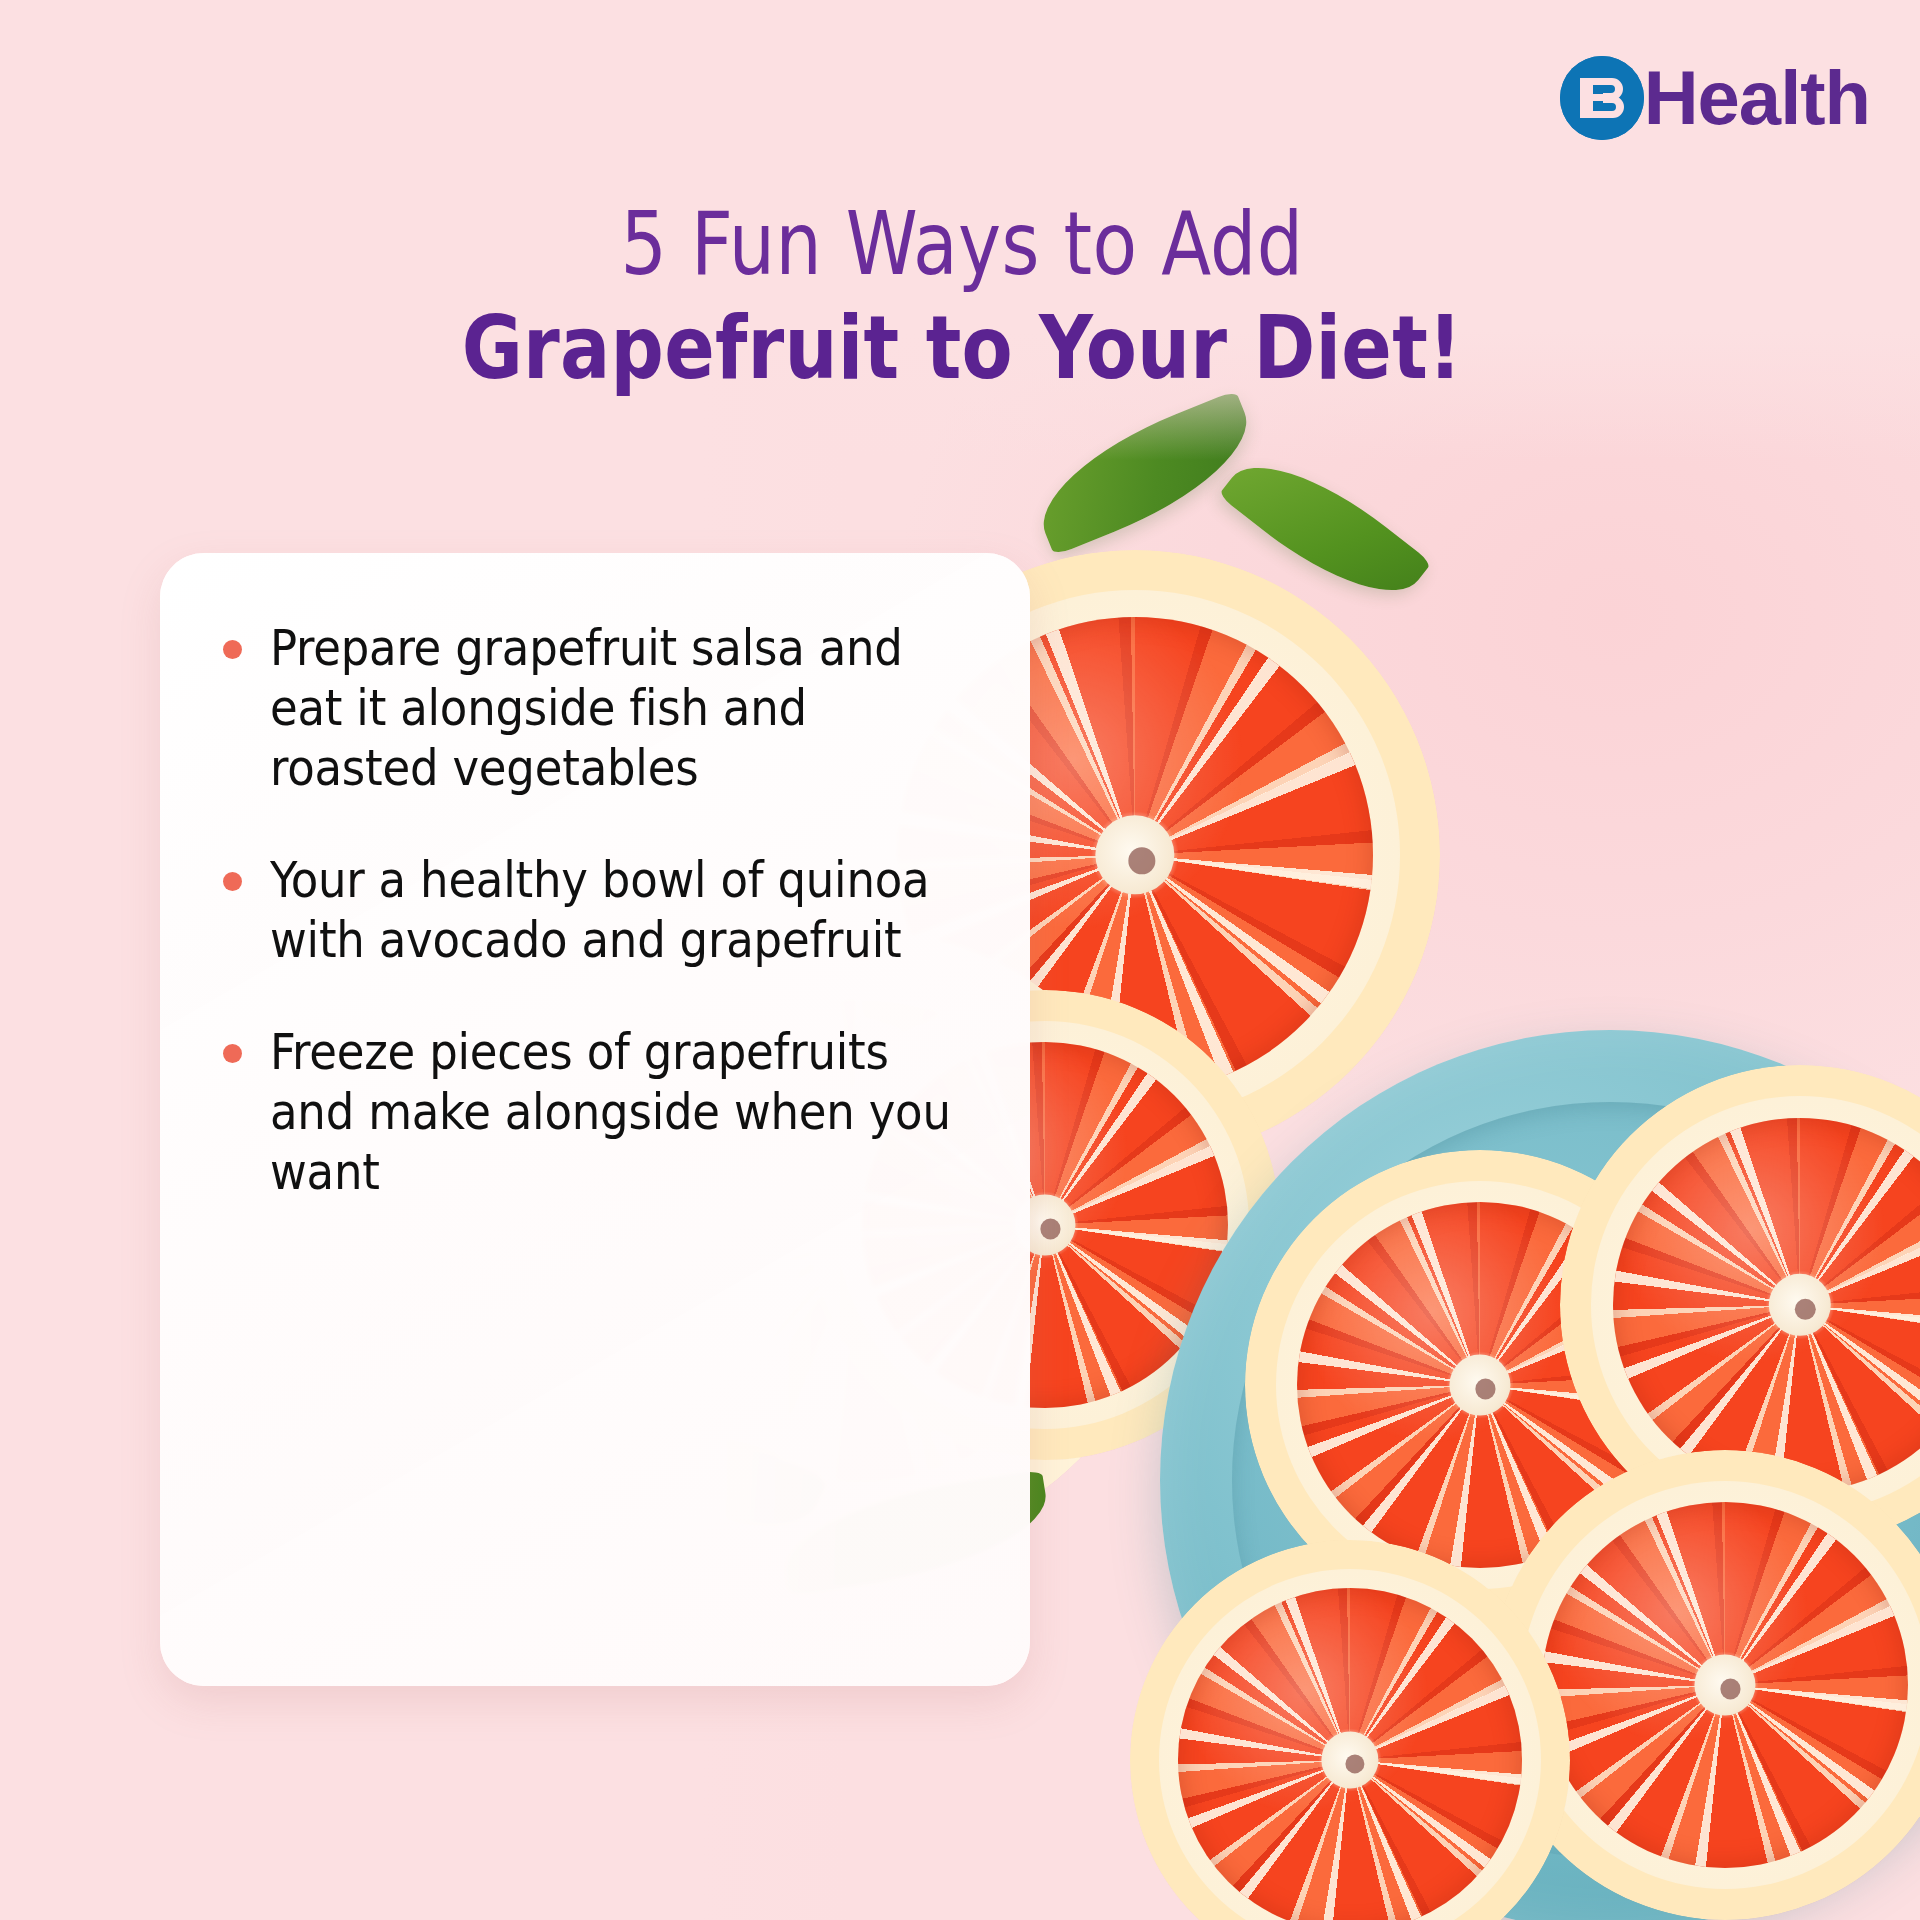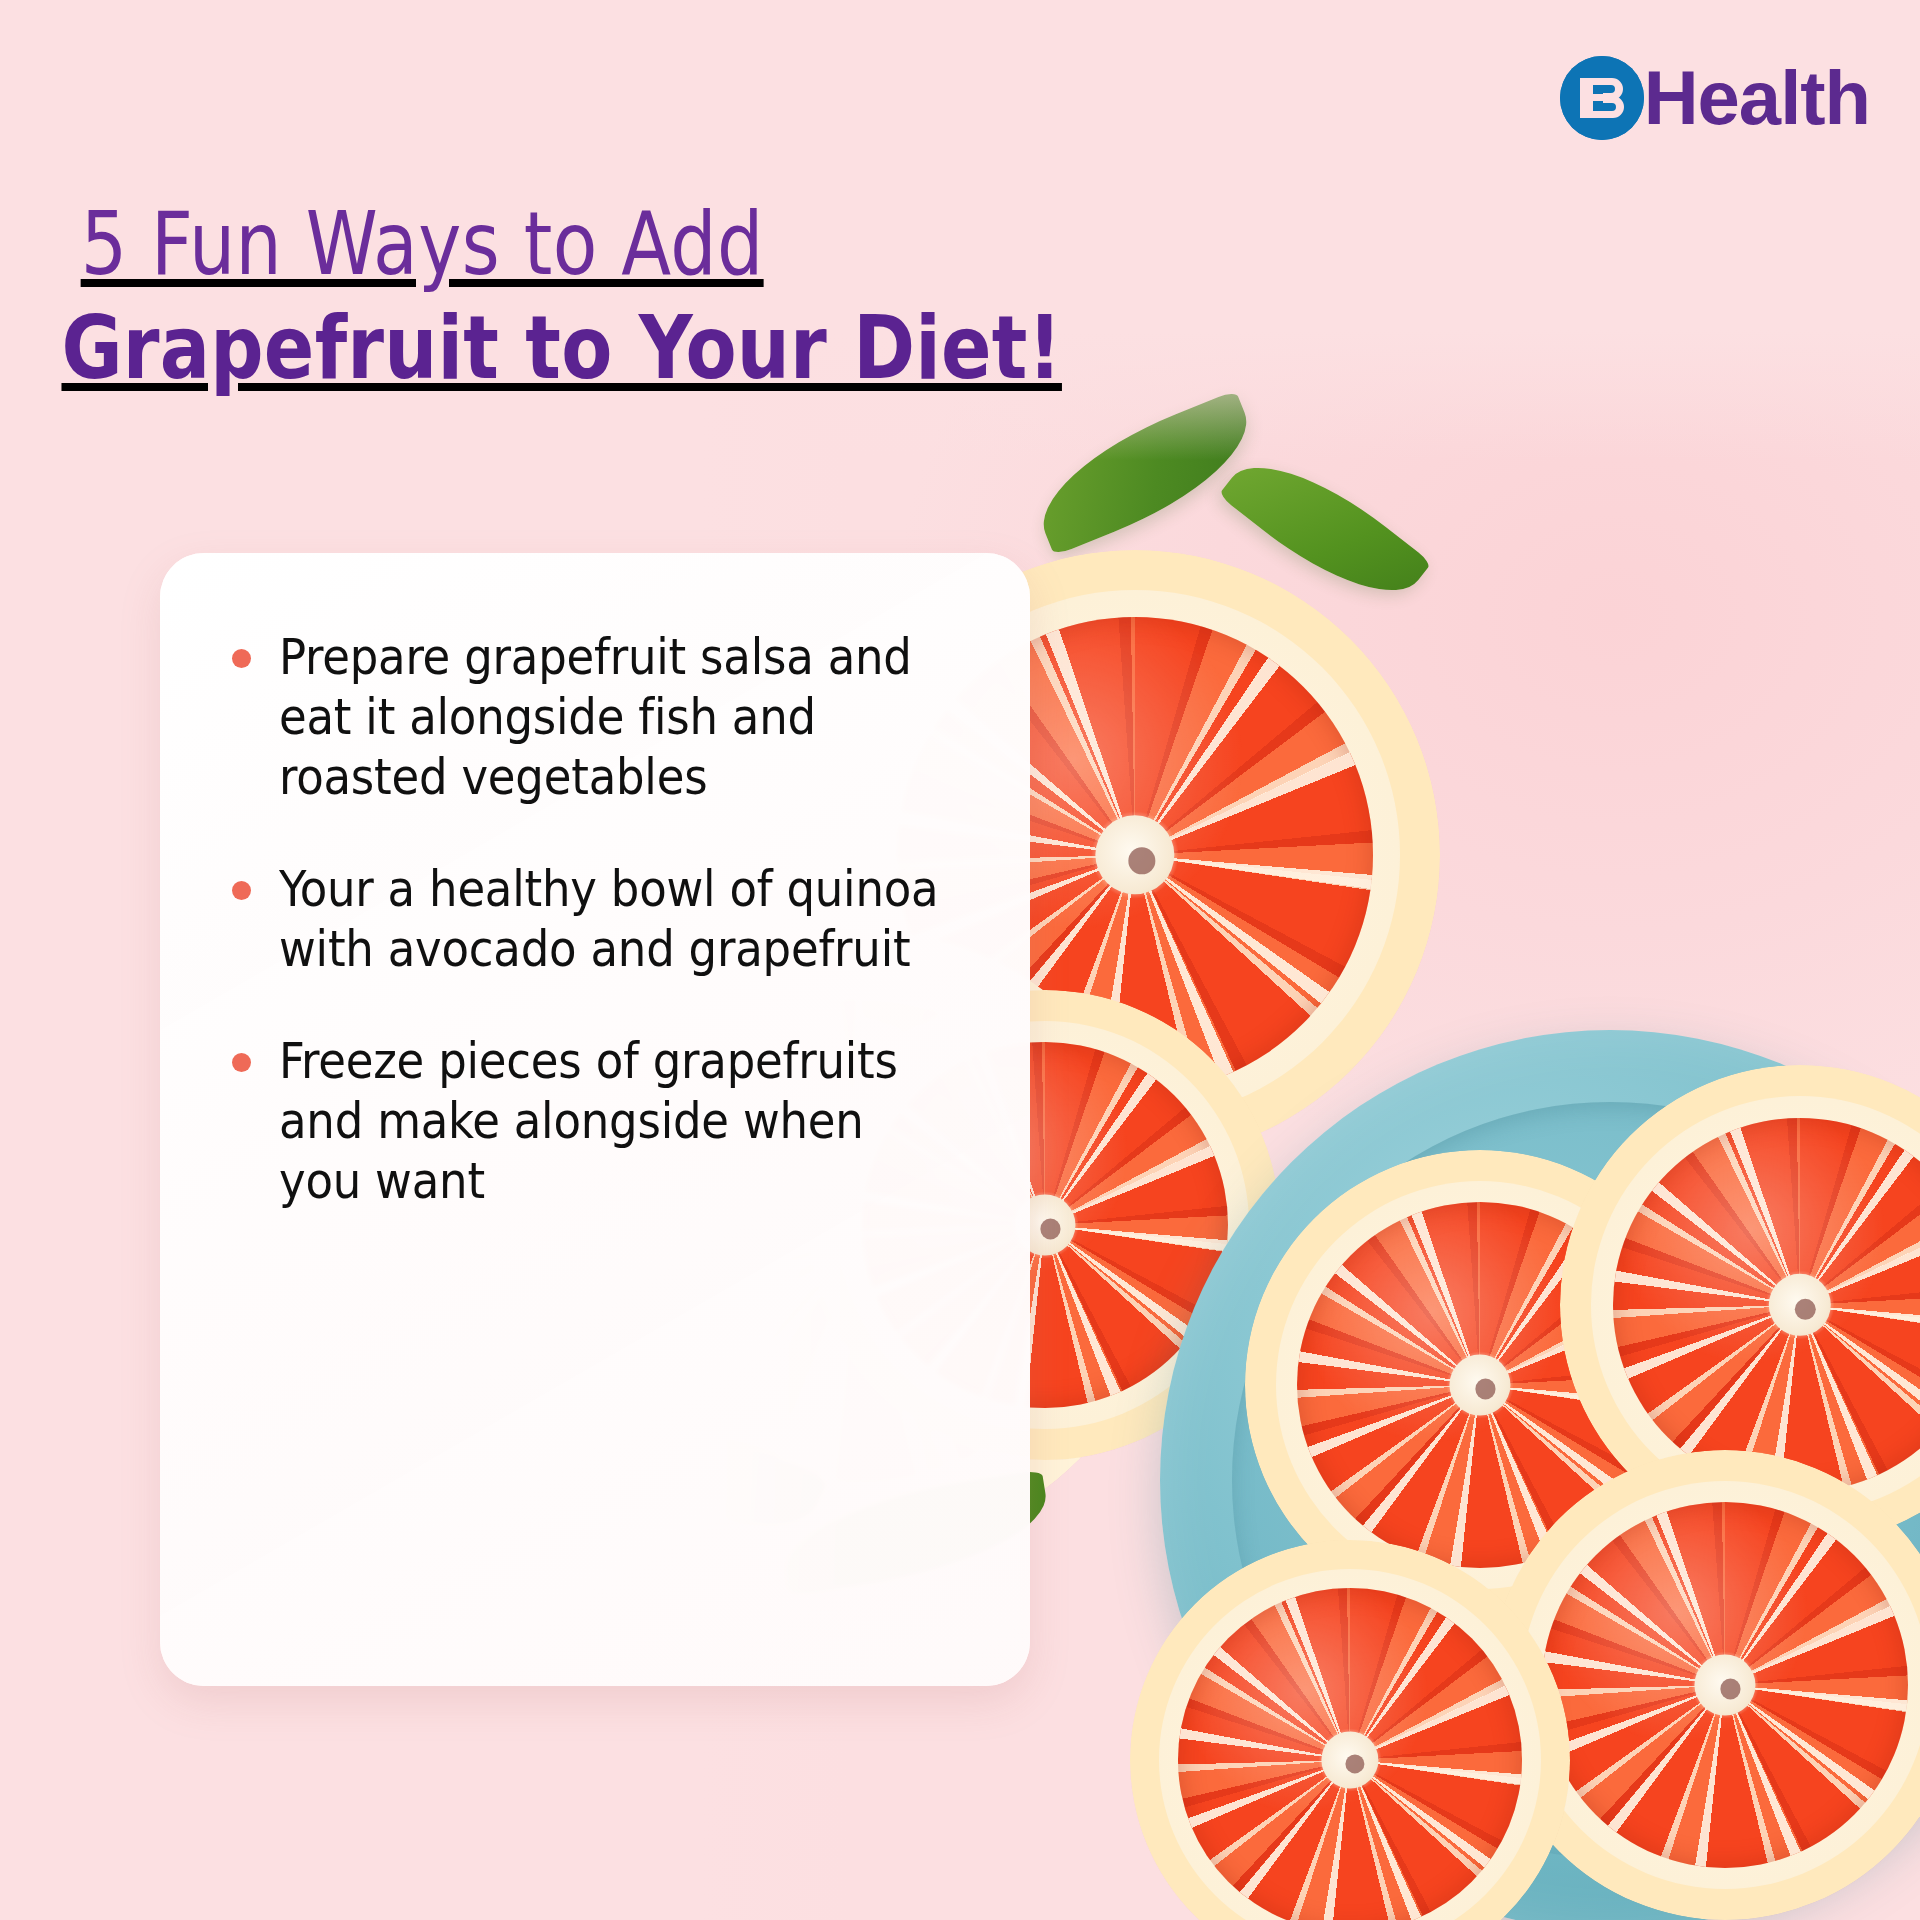--- a/index.html
+++ b/index.html
@@ -101,21 +101,21 @@
 
   
   .leaf{position:absolute;border-radius:72% 8% 72% 8%;}
 
   
   .logo{position:absolute;right:50px;top:56px;display:flex;align-items:center;}
   .logo .mark{width:84px;height:84px;border-radius:50%;background:#0d74b5;position:relative;flex:0 0 auto;}
   .logo .word{font-size:76px;font-weight:bold;color:#5c2a8f;letter-spacing:-1px;line-height:1;}
 
   
-  .headline{position:absolute;left:4px;right:0;top:196px;text-decoration:underline;}
+  .headline{position:absolute;left:4px;right:0;top:196px;text-align:center;}
   .h-l1{
     font-family:"DejaVu Sans Condensed","Liberation Sans Narrow","Liberation Sans",sans-serif;
     font-size:88px;line-height:1.08;color:#6b2d9b;font-weight:400;letter-spacing:.5px;
     transform:scaleX(.92);transform-origin:center;
   }
   .h-l2{
     font-family:"DejaVu Sans Condensed","Liberation Sans Narrow","Liberation Sans",sans-serif;
     font-size:88px;line-height:1.12;color:#5b2391;font-weight:bold;letter-spacing:.3px;
     margin-top:8px;transform:scaleX(.94);transform-origin:center;
   }
@@ -128,21 +128,21 @@
     box-shadow:0 16px 40px rgba(190,120,120,.18);
     backdrop-filter:blur(2px);
     overflow:hidden;
   }
   .card .tint{
     position:absolute;inset:0;
     background:linear-gradient(150deg, rgba(255,255,255,.97) 0%, rgba(255,252,252,.93) 40%, rgba(255,250,250,.86) 100%);
     pointer-events:none;
   }
   ul.tips{
-    position:relative;list-style:none;margin:16px;padding:58px 56px 0 56px;z-index:2;
+    position:relative;list-style:none;margin:7px;padding:58px 56px 0 56px;z-index:2;
   }
   ul.tips li{
     display:flex;align-items:flex-start;gap:28px;margin-bottom:52px;
   }
   ul.tips li:last-child{margin-bottom:0;}
   .dot{
     flex:0 0 auto;width:19px;height:19px;border-radius:50%;
     background:#ef6a57;margin-top:22px;
   }
   .tip-text{

